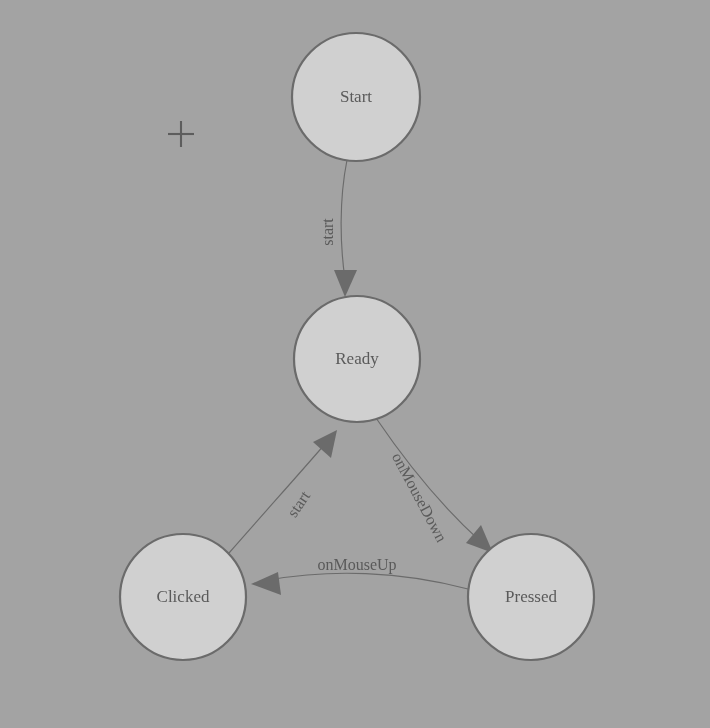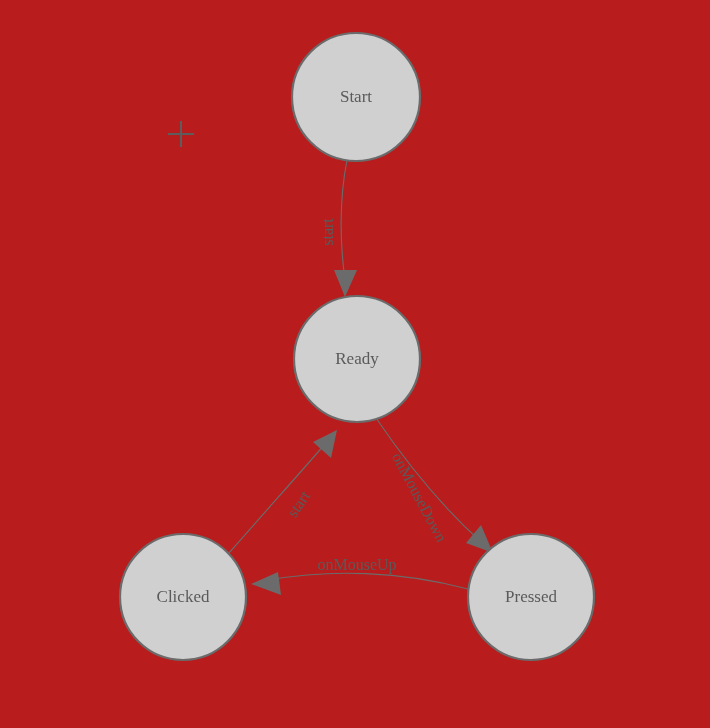--- a/index.html
+++ b/index.html
@@ -11,21 +11,21 @@
   body {
     width: 710px;
     height: 728px;
     overflow: hidden;
     font-family: "Liberation Serif", "DejaVu Serif", serif;
   }
   #canvas-root {
     position: relative;
     width: 710px;
     height: 728px;
-    background: #b91c1c;
+    background: #a3a3a3;
   }
   #diagram-svg {
     position: absolute;
     top: 0;
     left: 0;
     width: 710px;
     height: 728px;
     display: block;
   }
   .node-circle {

